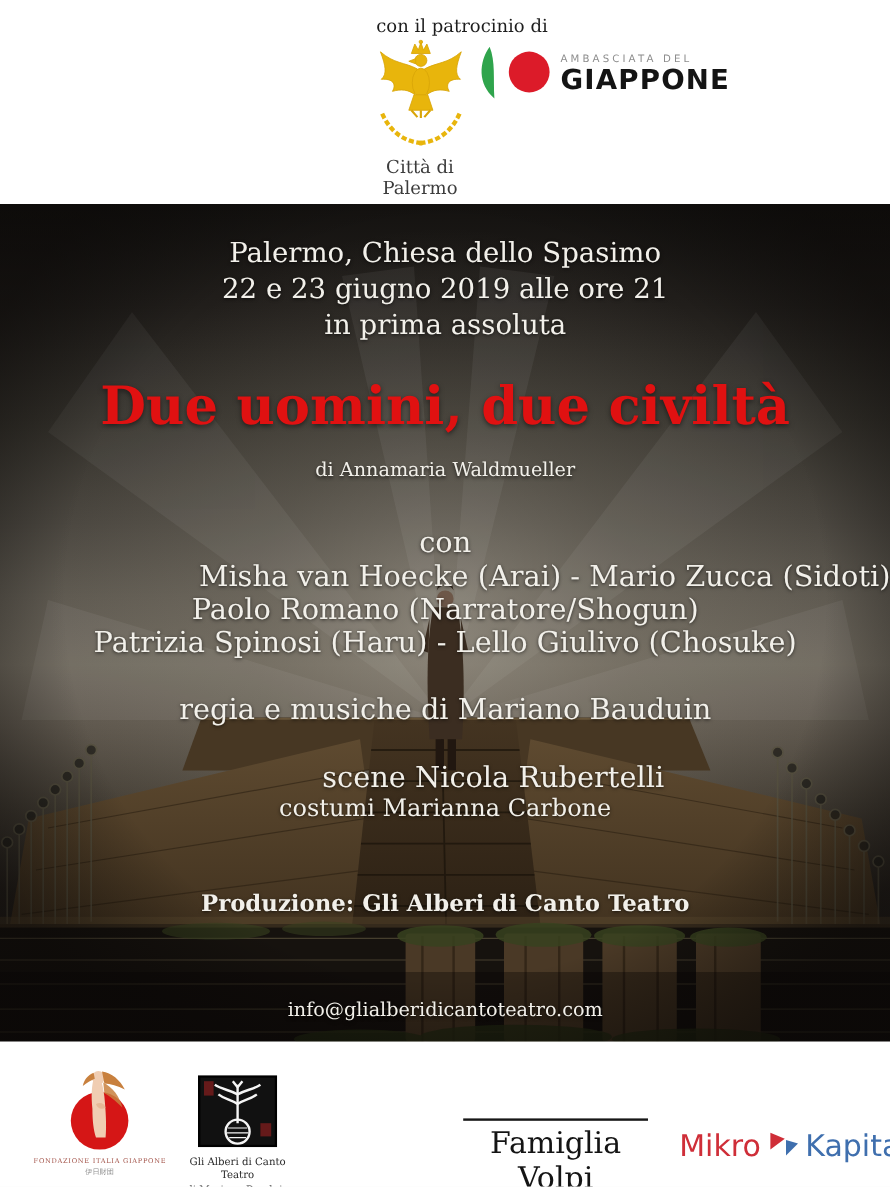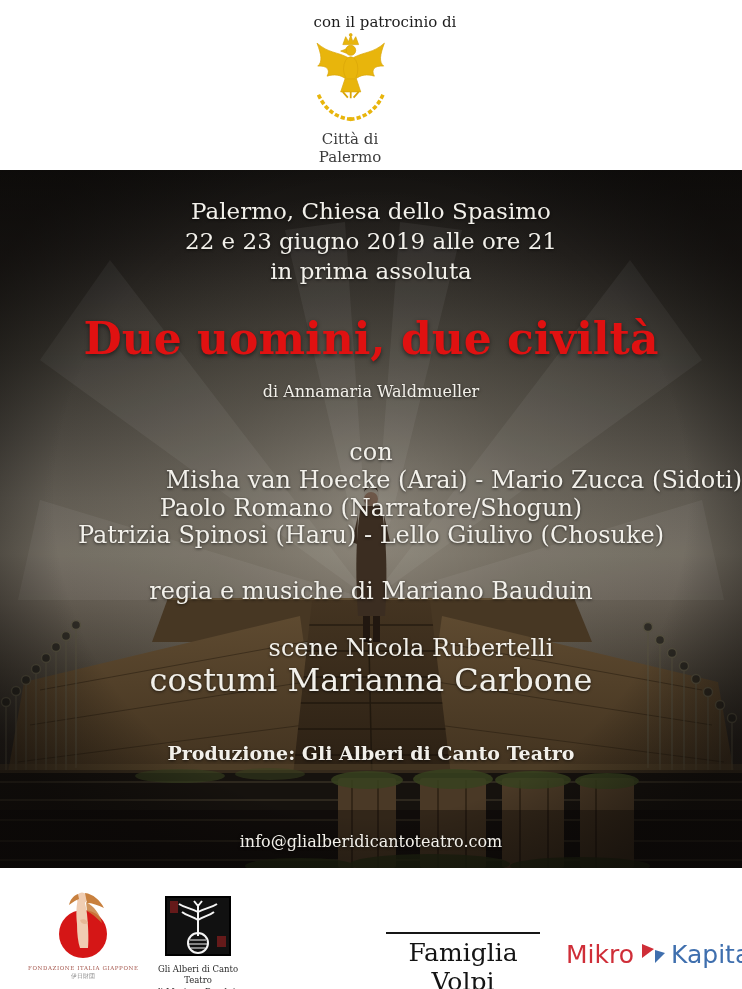--- a/index.html
+++ b/index.html
@@ -31,21 +31,21 @@
   .t-premiere{top:88px;font-size:23px;}
   .t-title{top:143px;font-size:44px;font-weight:bold;color:var(--title-red,#e01111);
            text-shadow:0 2px 4px rgba(0,0,0,.5);}
   .t-author{top:212px;font-size:16px;}
   .t-con{top:268px;font-size:24px;}
   .t-cast1{top:296px;font-size:24px;text-align:right;}
   .t-cast2{top:324px;font-size:24px;}
   .t-cast3{top:351px;font-size:24px;}
   .t-regia{top:407px;font-size:24px;}
   .t-scene{top:464px;font-size:24px;margin-left:40px;}
-  .t-costumi{top:491px;font-size:32px;}
+  .t-costumi{top:491px;font-size:20px;}
   .t-prod{top:572px;font-size:19px;font-weight:bold;}
   .t-phone{top:634px;font-size:23px;}
   .t-email{top:662px;font-size:16px;}
 
   
   .bottom-band{position:absolute;top:868px;left:0;width:742px;height:121px;background:#fff;}
   .fond-logo{position:absolute;left:28px;top:22px;width:110px;text-align:center;}
   .fond-caption1{font-size:5.5px;letter-spacing:.6px;color:#a3544a;margin-top:1px;white-space:nowrap;}
   .fond-caption2{font-size:6px;color:#8a8a8a;margin-top:1px;}
   .alberi-logo{position:absolute;left:148px;top:28px;width:100px;text-align:center;}
@@ -82,20 +82,30 @@
         </g>
         <g fill="none" stroke="#e8b50c" stroke-width="5" stroke-dasharray="6 3">
           <path d="M16,86 C26,108 42,118 60,120"></path>
           <path d="M106,86 C96,108 80,118 62,120"></path>
         </g>
         <circle cx="61" cy="120" r="3" fill="#e8b50c"></circle>
       </svg>
       <div class="palermo-caption">Città di Palermo</div>
     </div>
 
+    <div class="japan-logo">
+      <svg class="japan-leaf" width="26" height="46" viewBox="0 0 26 46">
+        <path d="M12,1 C3,14 2,32 16,44 C15,28 17,13 12,1 Z" fill="#2fa44c"></path>
+      </svg>
+      <div class="japan-circle"></div>
+      <div class="japan-text">
+        <div class="japan-line1">AMBASCIATA DEL</div>
+        <div class="japan-line2">GIAPPONE</div>
+      </div>
+    </div>
   </div>
 
   <div class="scene">
     <svg class="stage" width="742" height="698" viewBox="0 0 742 698">
       <defs>
         <linearGradient id="bg" x1="0" y1="0" x2="0" y2="1">
           <stop offset="0" stop-color="#141210"></stop>
             <stop offset=".12" stop-color="#211e1b"></stop>
           <stop offset=".26" stop-color="#35322c"></stop>
             <stop offset=".38" stop-color="#4b4740"></stop>

